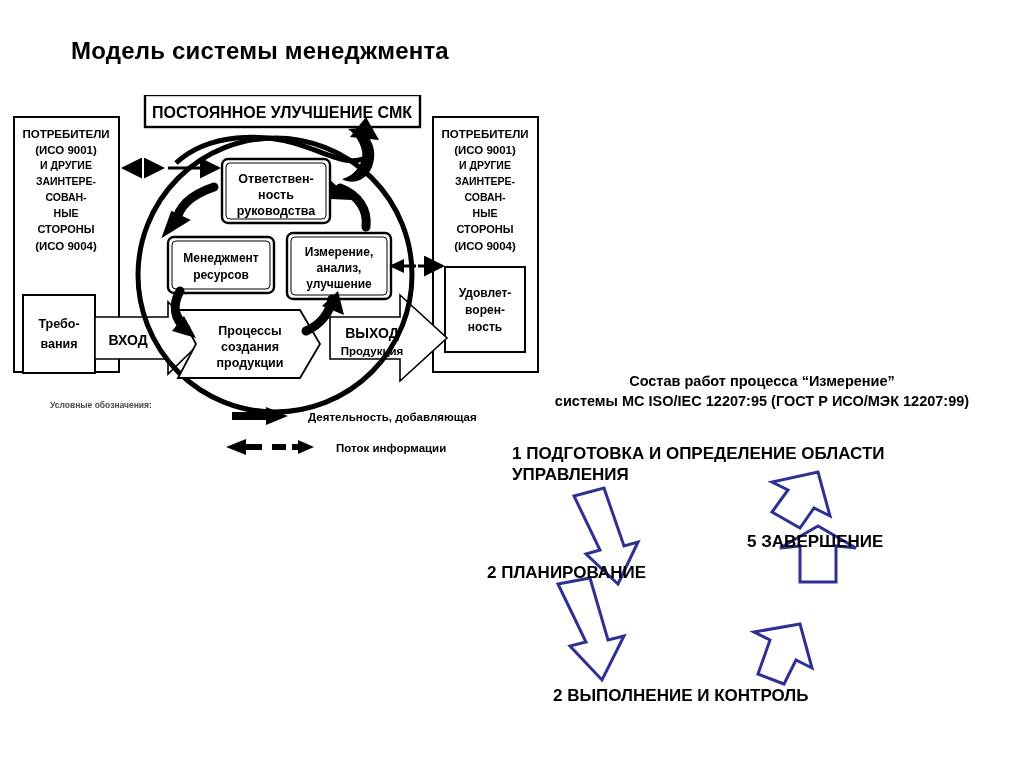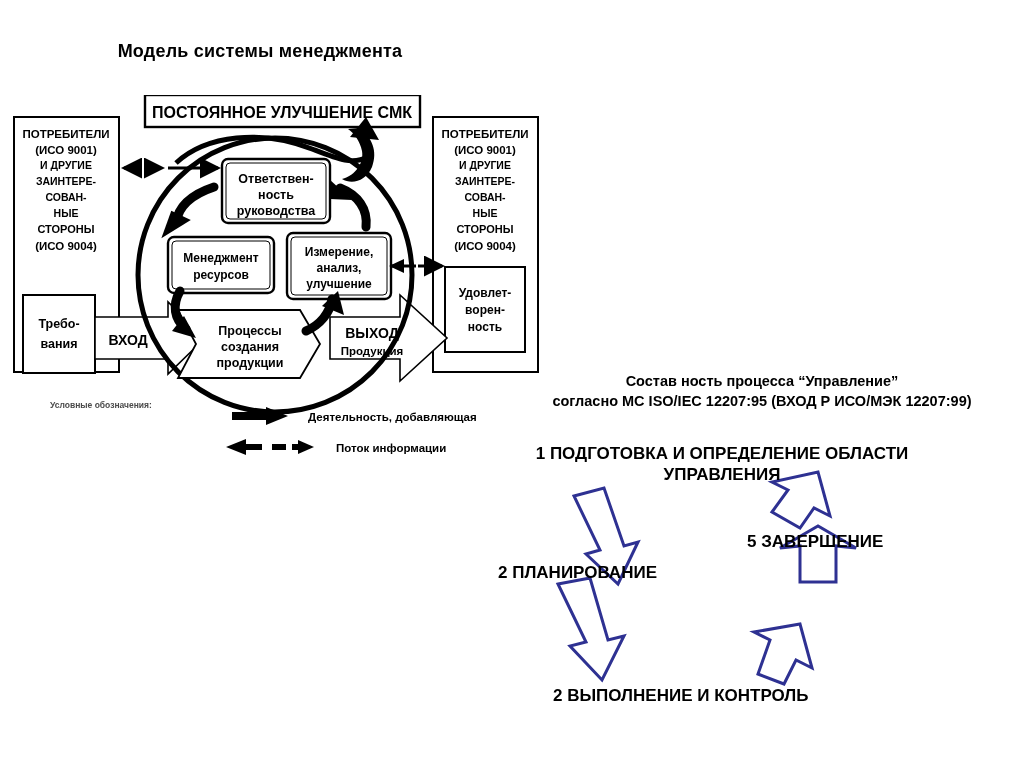--- a/index.html
+++ b/index.html
@@ -25,21 +25,21 @@
   }
 
   
   .title-block {
     position: absolute;
     left: 60px;
     top: 40px;
     width: 400px;
     text-align: center;
     font-weight: bold;
-    font-size: 18px;
+    font-size: 24px;
     line-height: 22px;
     letter-spacing: .2px;
   }
 
   
   #model-svg {
     position: absolute;
     left: 0px;
     top: 95px;
     width: 580px;
@@ -68,22 +68,22 @@
   }
   .cycle-label {
     position: absolute;
     font-weight: bold;
     font-size: 17px;
     line-height: 21px;
     color: #000;
     white-space: nowrap;
     text-align: right;
   }
-  #step1-label { left: 512px; top: 443px; width: 420px; text-align: center; white-space: normal; }
-  #step2-label { left: 487px; top: 562px; margin-left: 11px; }
+  #step1-label { left: 512px; top: 443px; width: 420px; text-align: left; white-space: normal; }
+  #step2-label { left: 487px; top: 562px; }
   #step3-label { left: 553px; top: 685px; }
   #step4-label { left: 716px; top: 591px; }
   #step5-label { left: 747px; top: 531px; }
 </style>
 </head>
 <body>
 
 <div id="stage">
 
   <div class="title-block">
@@ -238,22 +238,22 @@
         <line x1="246" y1="352" x2="262" y2="352" stroke="#000" stroke-width="6"></line>
         <line x1="272" y1="352" x2="286" y2="352" stroke="#000" stroke-width="6"></line>
         <line x1="292" y1="352" x2="300" y2="352" stroke="#000" stroke-width="6"></line>
         <path d="M298,345 L314,352 L298,359 Z" fill="#000"></path>
         <text x="336" y="357" font-family="Liberation Sans, sans-serif" font-size="11.5" font-weight="bold">Поток информации</text>
       </g>
     </g>
   </svg>
 
   <div class="right-caption">
-    <div>Состав ность процесса “Управление”</div>
-    <div>согласно МС ISO/IEC 12207:95 (ВХОД Р ИСО/МЭК 12207:99)</div>
+    <div>Состав работ процесса “Измерение”</div>
+    <div>системы МС ISO/IEC 12207:95 (ГОСТ Р ИСО/МЭК 12207:99)</div>
   </div>
 
   <svg id="cycle-svg" viewBox="0 0 554 300">
 
     <g>
       <path d="M104,66 L134,58 L154,116 L168,112 L148,154 L116,124 L130,120 Z" fill="none" stroke="#2e3192" stroke-width="3" stroke-linejoin="miter"></path>
     </g>
 
     <g>
       <path d="M88,154 L120,148 L138,210 L154,206 L132,250 L100,216 L116,212 Z" fill="none" stroke="#2e3192" stroke-width="3" stroke-linejoin="miter"></path>

